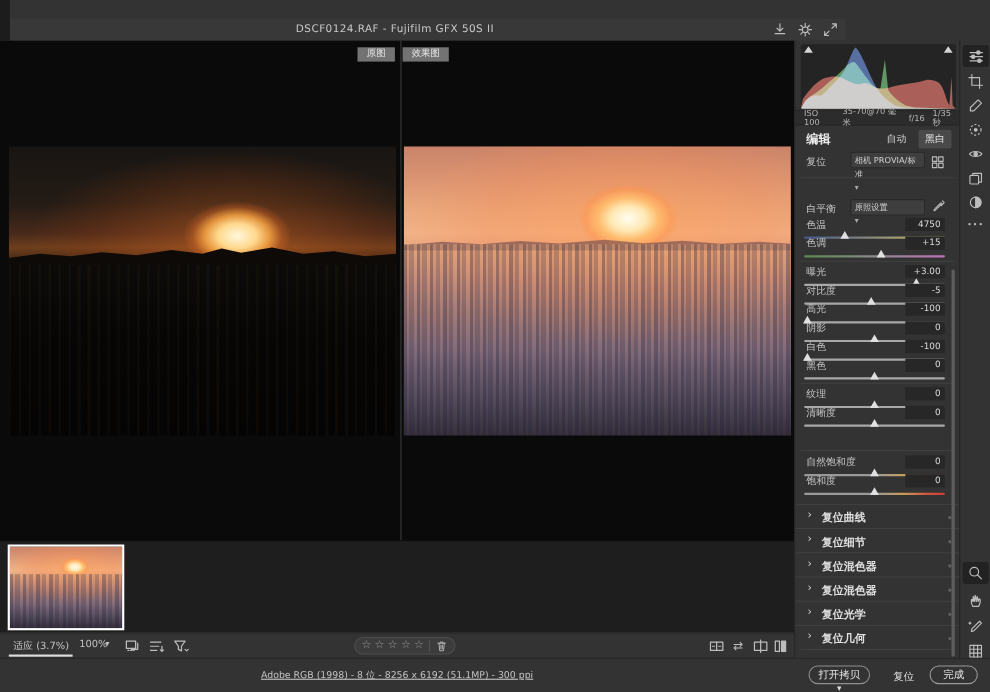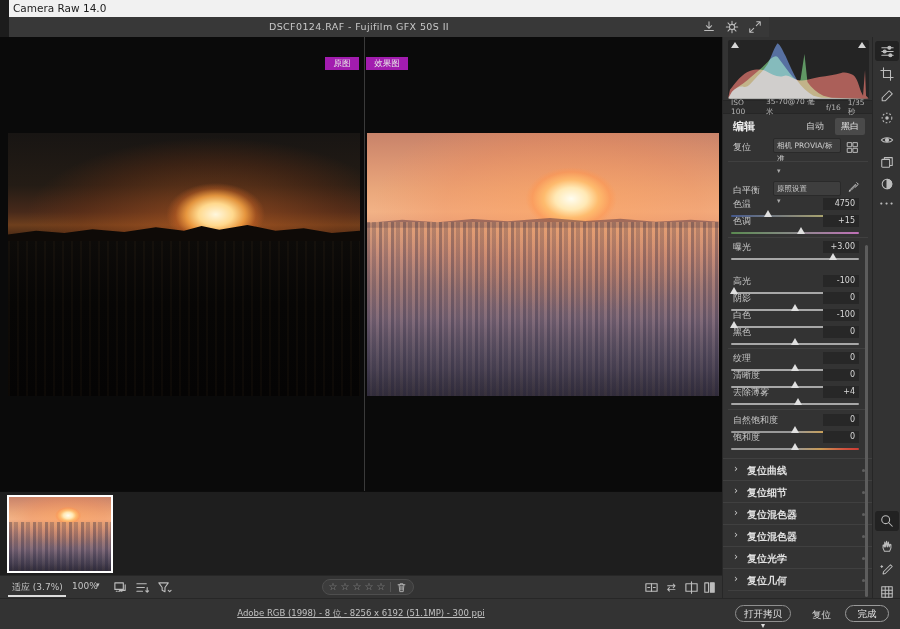--- a/index.html
+++ b/index.html
@@ -12,21 +12,21 @@
   
   .fheader{position:absolute;left:9px;top:17px;width:760px;height:20px;background:#383838;}
   .fheader .fname{position:absolute;left:0;right:60px;top:0;text-align:center;line-height:20px;
                   font-size:9.5px;color:#c9c9c9;letter-spacing:.4px;}
   .hicons{position:absolute;right:6px;top:2px;display:flex;gap:7px;}
   .hbtn{width:16px;height:16px;display:flex;align-items:center;justify-content:center;cursor:pointer;}
   svg.ic{stroke:#bdbdbd;fill:none;stroke-width:1.2;stroke-linecap:round;stroke-linejoin:round;}
   
   .preview{position:absolute;left:0;top:37px;width:722px;height:454px;background:#0a0a0a;}
   .split-line{position:absolute;left:364px;top:0;width:1px;height:454px;background:#3a3a3a;}
-  .pill{position:absolute;top:20px;height:13px;background:#a21caf;color:#e8e8e8;font-size:8.5px;
+  .pill{position:absolute;top:6px;height:13px;background:#737373;color:#e8e8e8;font-size:8.5px;
         line-height:13px;text-align:center;}
   .pill.before{left:325px;width:34px;}
   .pill.after{left:366px;width:42px;}
   .img{position:absolute;top:96px;width:352px;height:263px;overflow:hidden;}
   .img.b{left:8px;}
   .img.a{left:367px;}
   .before-bg{position:absolute;inset:0;background:
     radial-gradient(ellipse 16% 14% at 59% 31%, #fff6dc 0%, #ffd econd 0),
     linear-gradient(#000,#000);}
   
@@ -112,23 +112,20 @@
   
   .rtools{position:absolute;left:872px;top:37px;width:28px;height:561px;background:#333;border-left:1px solid #262626;box-sizing:border-box;}
   .rt{position:absolute;left:2px;width:24px;height:20px;display:flex;align-items:center;justify-content:center;cursor:pointer;border-radius:3px;}
   .rt.sel{background:#222;}
   .more-dots{font-size:7px;color:#bbb;letter-spacing:1px;}
 </style>
 </head>
 <body>
 <div id="app">
 
-  <div class="titlebar">
-    <span class="t">Camera Raw 14.0</span>
-  </div>
   <div class="edge-strip"></div>
 
   <div class="fheader">
     <div class="fname">DSCF0124.RAF - Fujifilm GFX 50S II</div>
     <div class="hicons">
       <div class="hbtn">
         <svg class="ic" width="14" height="14" viewBox="0 0 16 16">
           <path d="M8,2 V9 M5,6.5 L8,9.5 L11,6.5 M3,12 H13"></path>
           </svg>
       </div>
@@ -299,20 +296,27 @@
         </div>
     </div>
     <div class="pdiv" style="top:200px;"></div>
     <div class="srow" style="top:204px;">
       <span class="slabel">曝光</span>
       <span class="sval">+3.00</span>
       <div class="track">
           <div class="handle" style="left: 80%;"></div>
         </div>
     </div>
+    <div class="srow" style="top:221px;">
+      <span class="slabel">对比度</span>
+      <span class="sval">-5</span>
+      <div class="track">
+          <div class="handle" style="left: 48%;"></div>
+        </div>
+    </div>
     <div class="srow" style="top:238px;">
       <span class="slabel">高光</span>
       <span class="sval">-100</span>
       <div class="track">
           <div class="handle" style="left: 2%;"></div>
         </div>
     </div>
     <div class="srow" style="top:255px;">
       <span class="slabel">阴影</span>
       <span class="sval">0</span>
@@ -340,27 +344,20 @@
       <span class="sval">0</span>
       <div class="track">
           <div class="handle" style="left: 50%;"></div>
         </div>
     </div>
     <div class="srow" style="top:332px;">
       <span class="slabel">清晰度</span>
       <span class="sval">0</span>
       <div class="track">
           <div class="handle" style="left: 50%;"></div>
-        </div>
-    </div>
-    <div class="srow" style="top:349px;">
-      <span class="slabel">去除薄雾</span>
-      <span class="sval">+4</span>
-      <div class="track">
-          <div class="handle" style="left: 52%;"></div>
         </div>
     </div>
     <div class="pdiv" style="top:372px;"></div>
     <div class="srow" style="top:377px;">
       <span class="slabel">自然饱和度</span>
       <span class="sval">0</span>
       <div class="track vib">
           <div class="handle" style="left: 50%;"></div>
         </div>
     </div>

